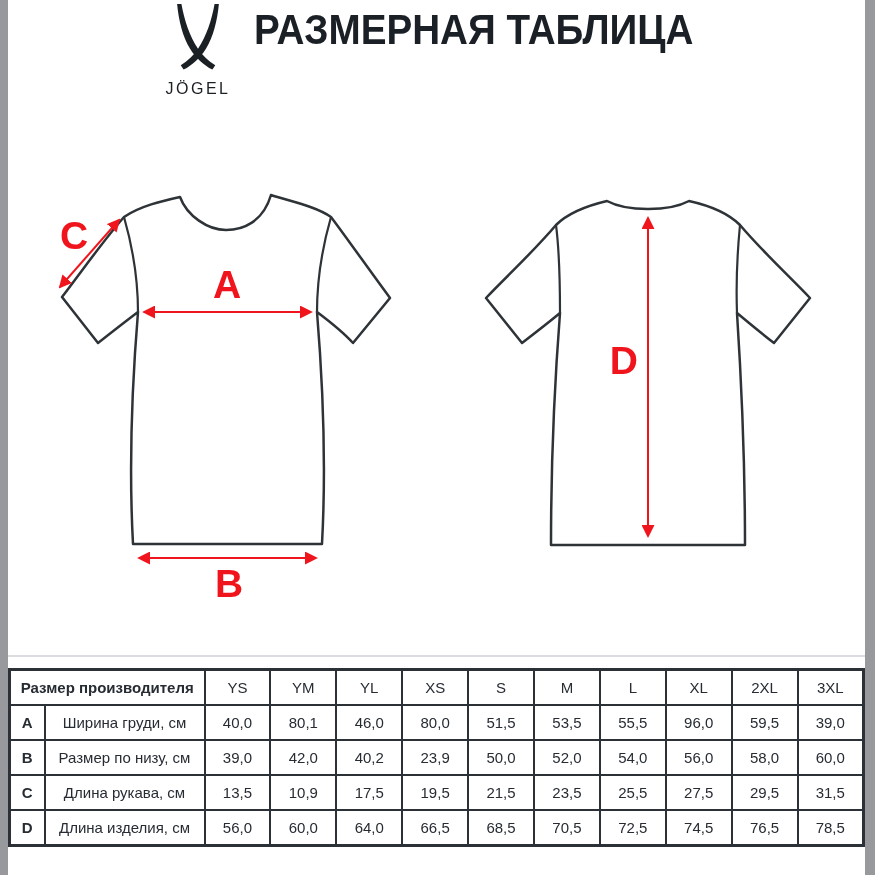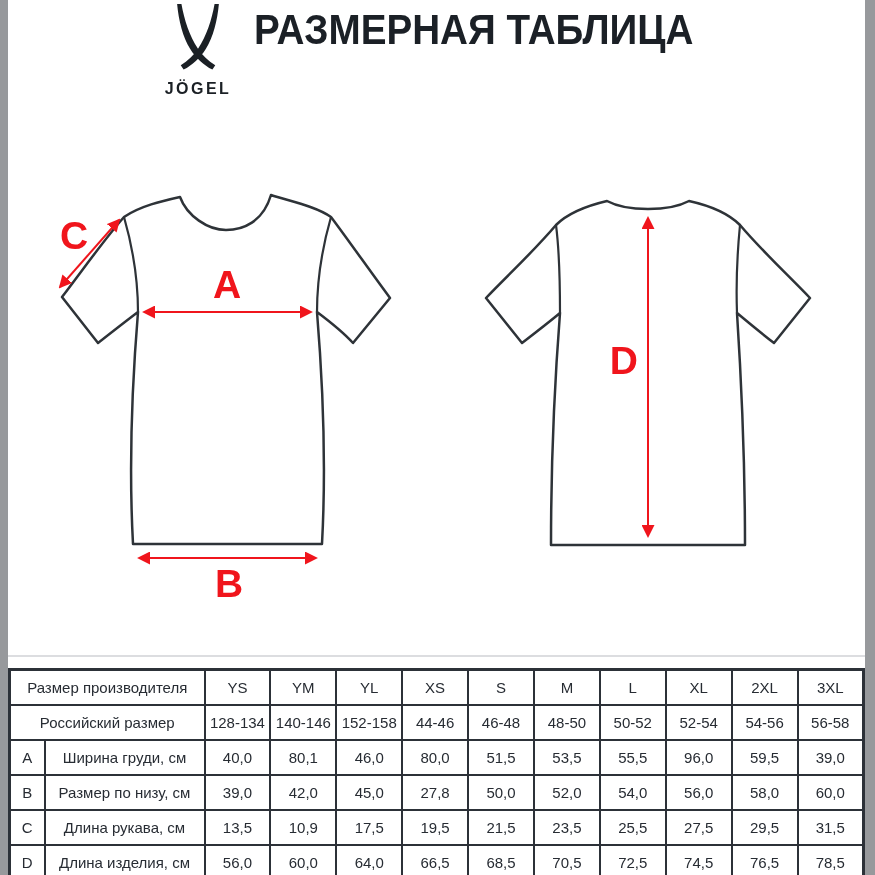--- a/index.html
+++ b/index.html
@@ -14,21 +14,21 @@
   .strip{position:absolute;top:0;height:875px;background:#97999c;z-index:5;}
   .strip.left{left:0;width:8px;}
   .strip.right{left:865px;width:10px;}
 
   .divider{position:absolute;left:0;top:655px;width:875px;height:2px;background:#dcdde0;z-index:1;}
 
   
   .logo{position:absolute;left:148px;top:0;width:100px;text-align:center;z-index:2;}
   .logo svg{display:block;margin:2px auto 0 auto;}
   .logo-word{
-    margin-top:2px;font-size:16px;font-weight:700;letter-spacing:2.5px;
+    margin-top:2px;font-size:16px;font-weight:400;letter-spacing:2.5px;
     color:#1b2025;
   }
   .page-title{
     position:absolute;left:254px;top:9px;z-index:2;
     font-size:42px;font-weight:700;color:#1b2026;line-height:1;
     transform:scaleX(.92);transform-origin:left top;white-space:nowrap;
   }
 
   
   .diagram{position:absolute;left:0;top:0;z-index:2;}
@@ -41,21 +41,21 @@
   table.sizes{
     position:absolute;left:8px;top:668px;z-index:2;
     width:857px;border-collapse:collapse;table-layout:fixed;
     border:3px solid #2c3138;
     color:#272c33;font-size:15px;
   }
   table.sizes td{
     border:2px solid #2c3138;text-align:center;vertical-align:middle;
     height:33px;padding:0 2px;overflow:hidden;white-space:nowrap;
   }
-  td.b{font-weight:400;}
+  td.b{font-weight:700;}
   col.c-letter{width:35px;}
   col.c-name{width:160px;}
 </style>
 </head>
 <body>
 
 <div class="stage">
 
   <div class="divider"></div>
   <div class="strip left"></div>
@@ -150,53 +150,40 @@
         <td>YL</td>
         <td>XS</td>
         <td>S</td>
         <td>M</td>
         <td>L</td>
         <td>XL</td>
         <td>2XL</td>
         <td>3XL</td>
       </tr>
       <tr>
-        <td colspan="2" class="b">Российский размер</td>
-        <td>128-134</td>
-        <td>140-146</td>
-        <td>152-158</td>
-        <td>44-46</td>
-        <td>46-48</td>
-        <td>48-50</td>
-        <td>50-52</td>
-        <td>52-54</td>
-        <td>54-56</td>
-        <td>56-58</td>
-      </tr>
-      <tr>
         <td class="b">A</td>
         <td>Ширина груди, см</td>
         <td>40,0</td>
         <td>80,1</td>
         <td>46,0</td>
         <td>80,0</td>
         <td>51,5</td>
         <td>53,5</td>
         <td>55,5</td>
         <td>96,0</td>
         <td>59,5</td>
         <td>39,0</td>
       </tr>
       <tr>
         <td class="b">B</td>
         <td>Размер по низу, см</td>
         <td>39,0</td>
         <td>42,0</td>
-        <td>45,0</td>
-        <td>27,8</td>
+        <td>40,2</td>
+        <td>23,9</td>
         <td>50,0</td>
         <td>52,0</td>
         <td>54,0</td>
         <td>56,0</td>
         <td>58,0</td>
         <td>60,0</td>
       </tr>
       <tr>
         <td class="b">C</td>
         <td>Длина рукава, см</td>

